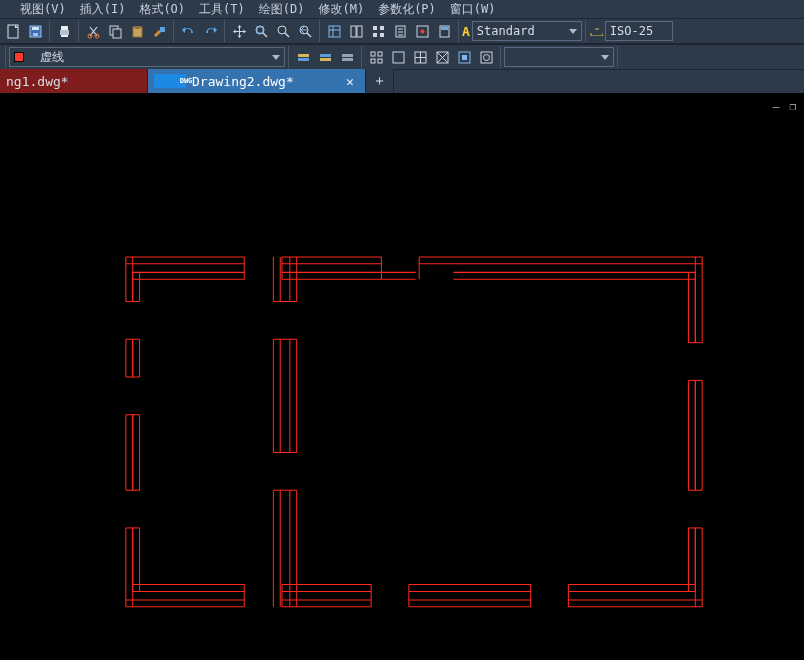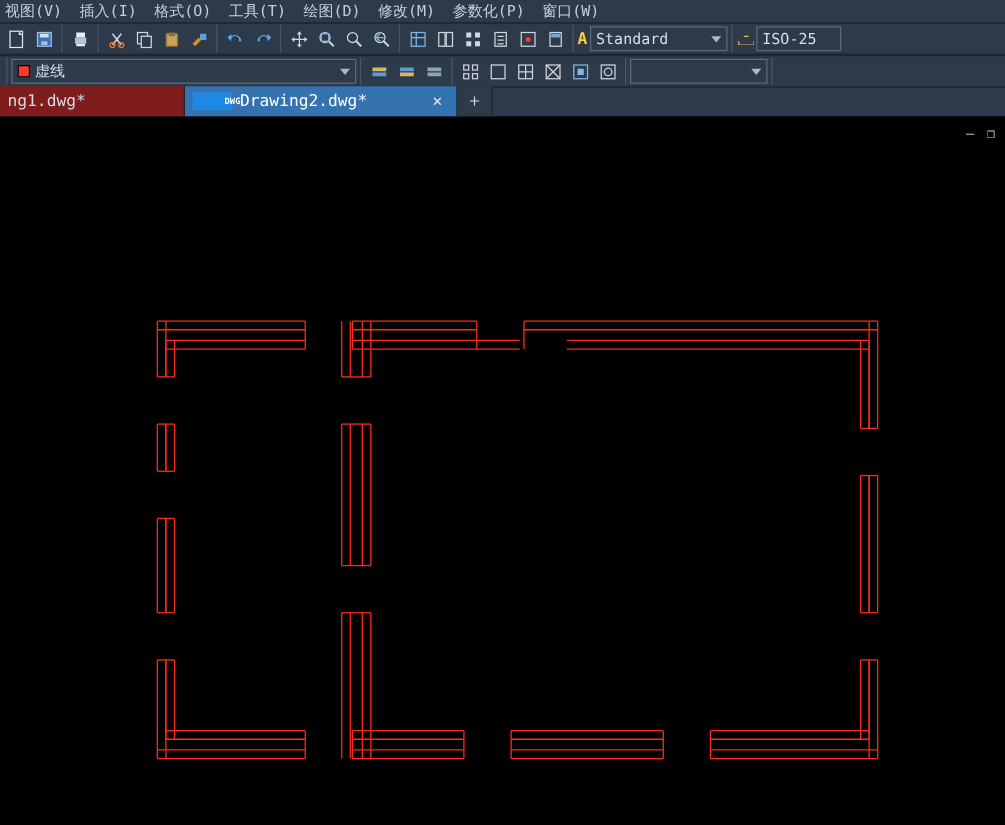--- a/index.html
+++ b/index.html
@@ -5,21 +5,21 @@
   * { box-sizing: border-box; margin: 0; padding: 0; }
   html, body { width: 804px; height: 660px; overflow: hidden; font-family: "SimSun", "MS Gothic", monospace; font-size: 12px; }
   body { background: #000; color: #d0d0d0; }
 
   
   .menubar {
     height: 18px;
     background: #2d3a4a;
     display: flex;
     align-items: flex-end;
-    padding: 0 4px;
+    padding: 0 20px;
     gap: 14px;
     overflow: hidden;
     white-space: nowrap;
   }
   .menubar span { color: #c6cfdb; font-size: 12px; letter-spacing: 0; }
 
   
   .toolbar-row {
     height: 26px;
     background: #2d3a4a;
@@ -45,21 +45,21 @@
 
   .combo {
     height: 20px;
     background: #2d3a4a;
     border: 1px solid #5a6a7c;
     display: flex;
     align-items: center;
     padding: 0 4px;
     color: #d6dde7;
     font-size: 12px;
-    gap: 4px;
+    gap: 16px;
     position: relative;
   }
   .combo .arrow {
     width: 0; height: 0;
     border-left: 4px solid transparent;
     border-right: 4px solid transparent;
     border-top: 5px solid #aeb8c4;
     margin-left: auto;
   }
   .layer-swatch {

